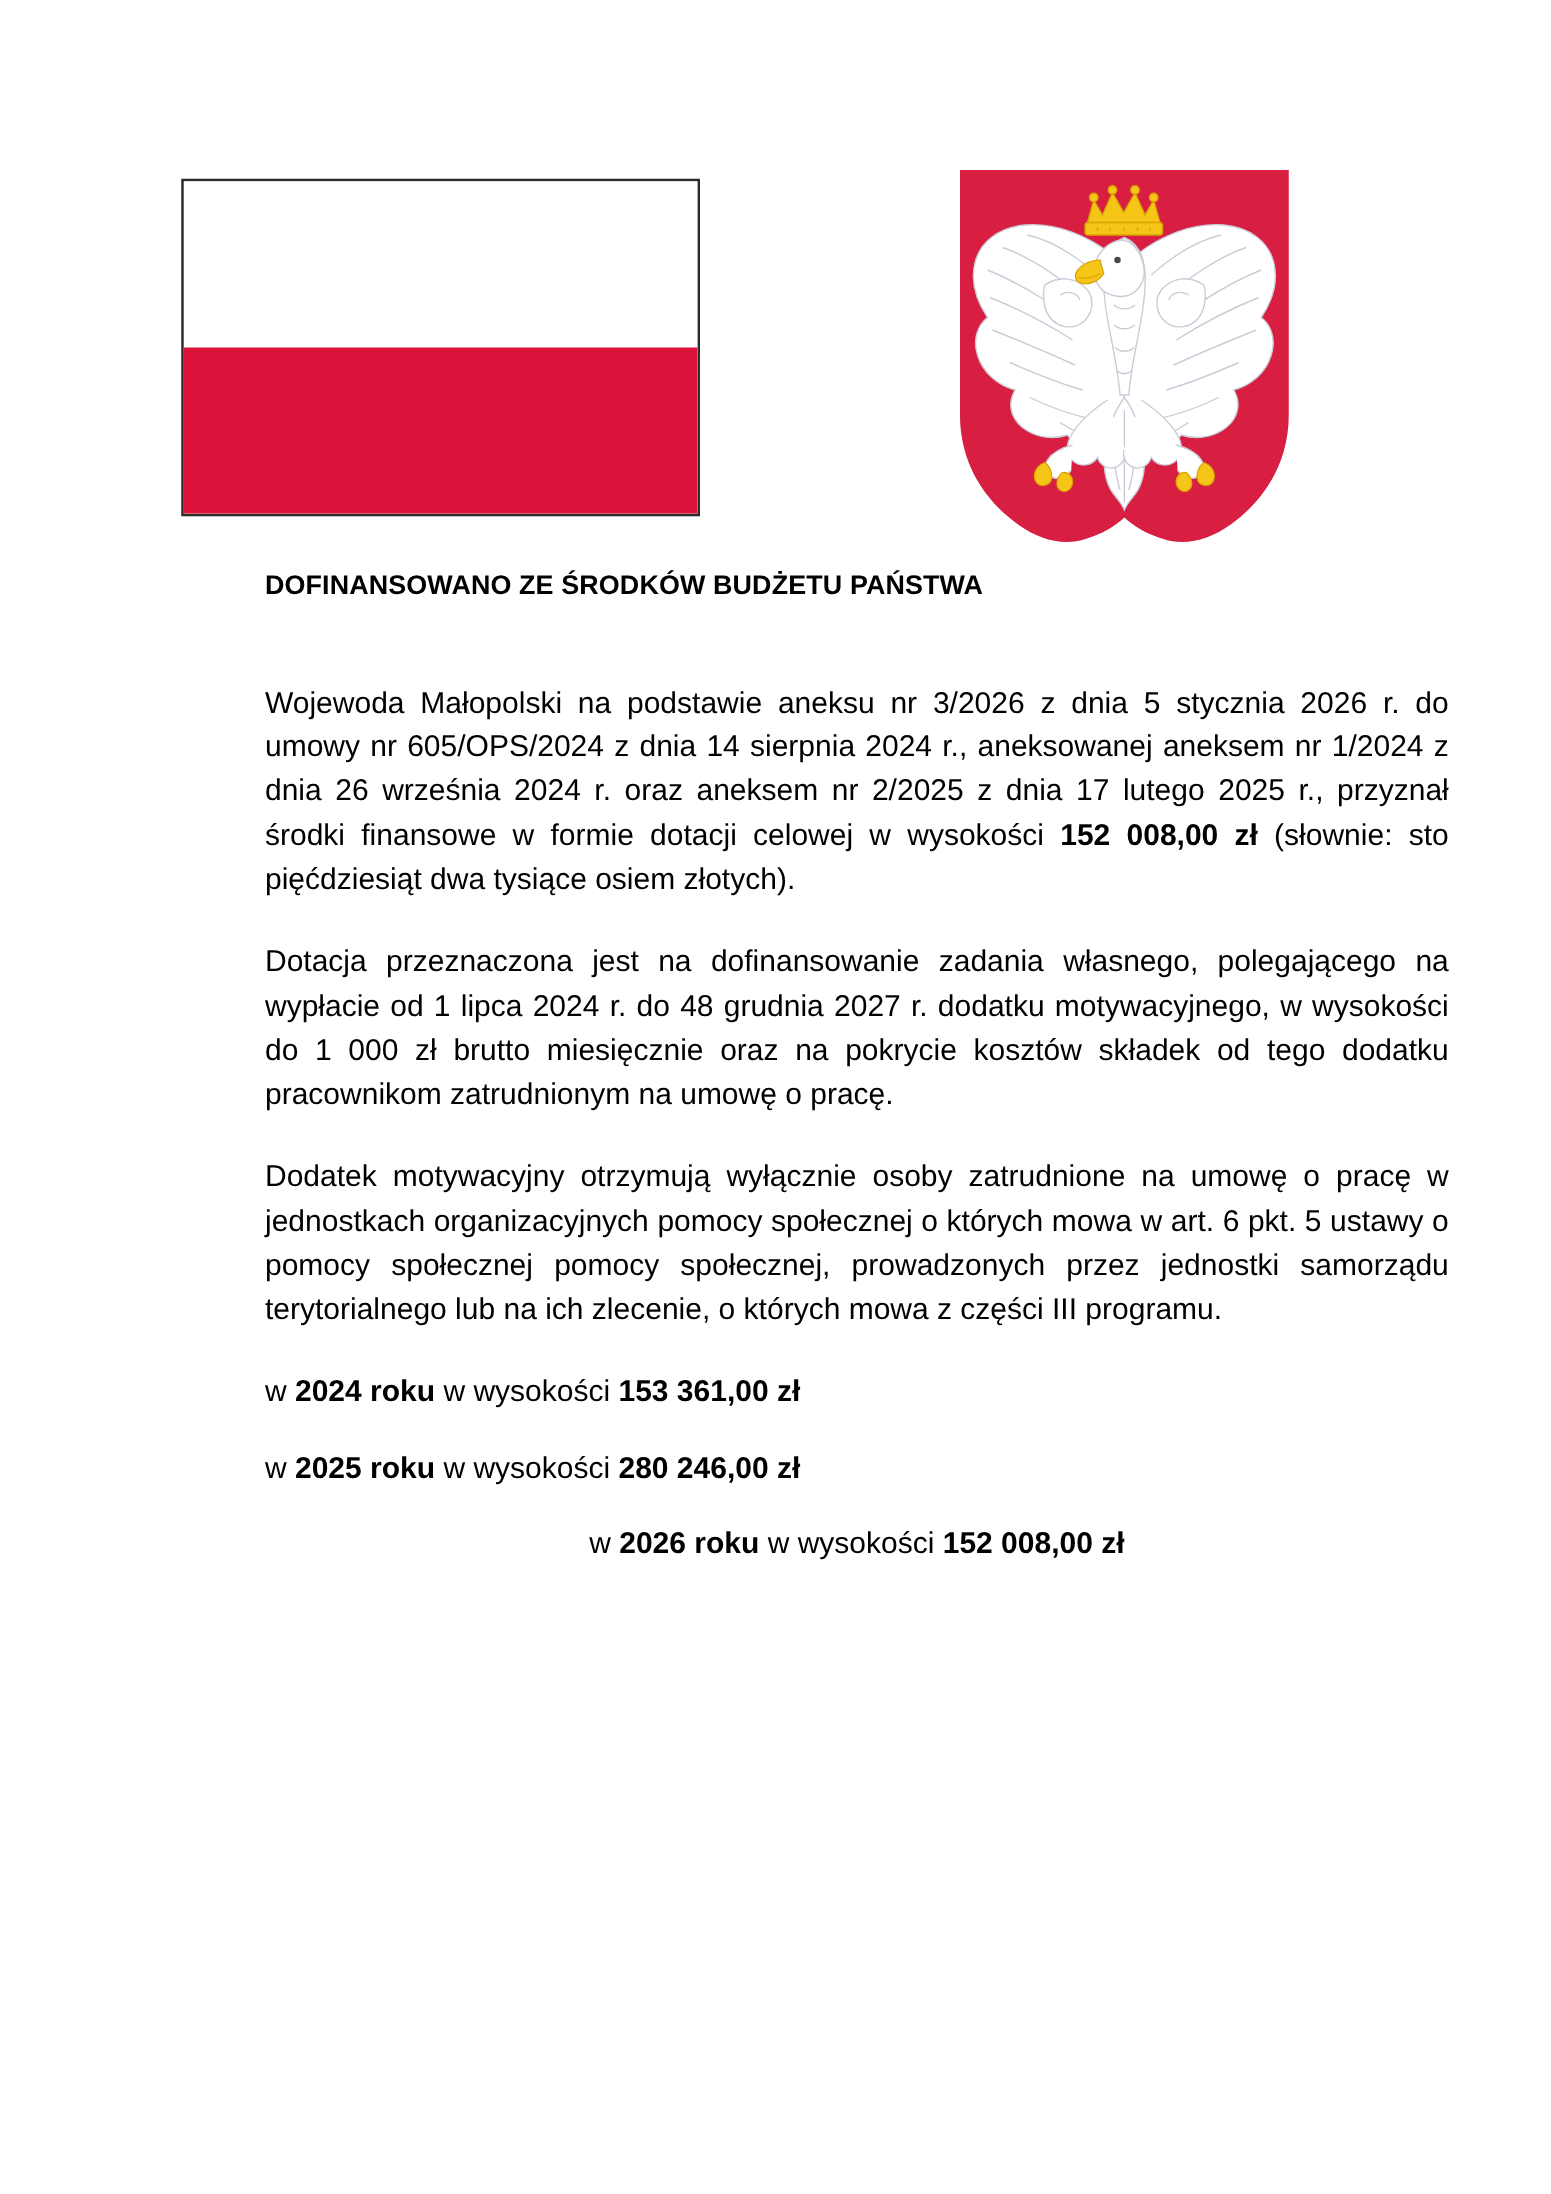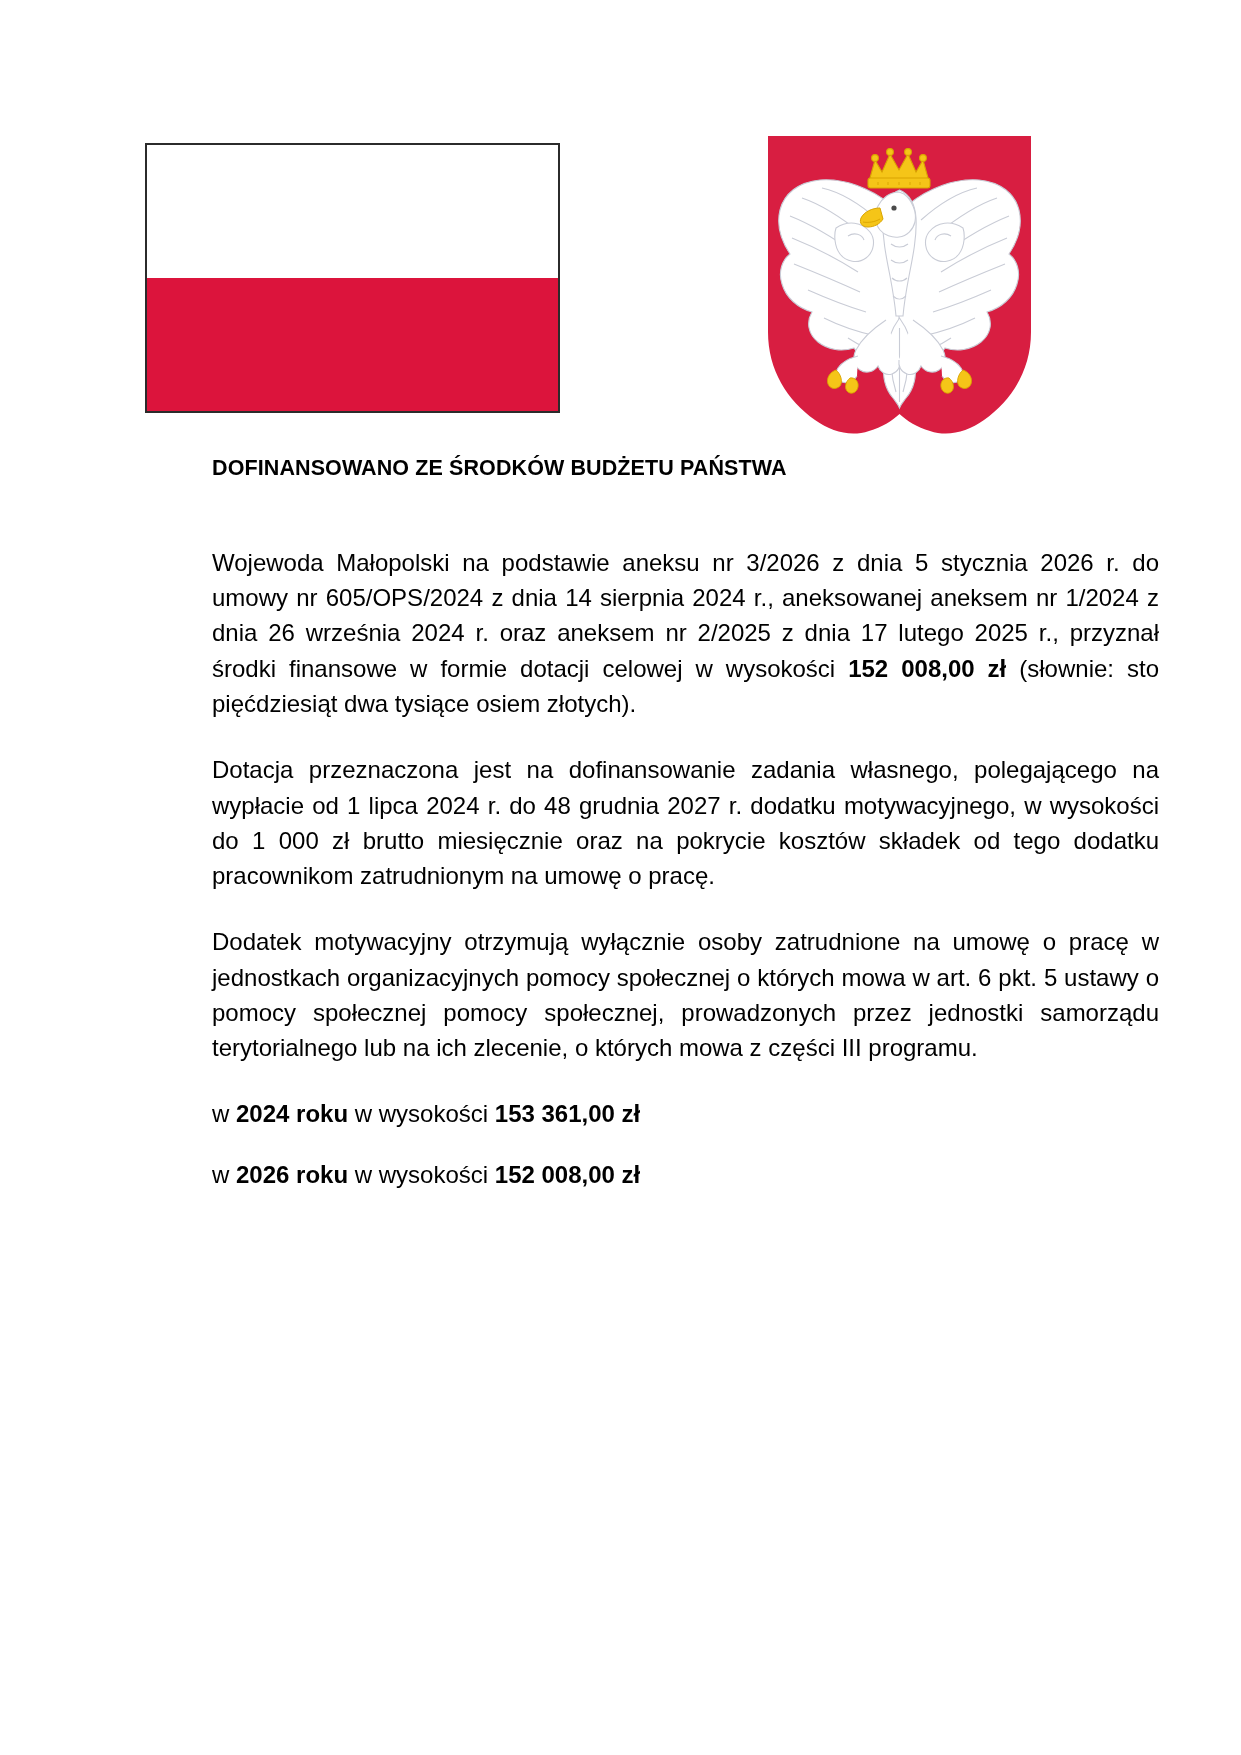--- a/index.html
+++ b/index.html
@@ -98,21 +98,21 @@
     font-size: 21px;
     line-height: 1.47;
     margin: 0 0 25px 0;
   }
 
   p.amount-line {
     font-size: 24px;
     line-height: 1.47;
     margin: 0 0 25px 0;
   }
-  p.amount-line:last-child { margin-bottom: 0; }
+  p.amount-line:last-child { margin-bottom: 0; text-align: center; }
 
   b, .b { font-weight: bold; }
   .nowrap { white-space: nowrap; }
 </style>
 </head>
 <body>
 
 <div class="emblem-row">
 
   <div class="flag">
@@ -255,16 +255,17 @@
 
   <p class="body-par last-of-block"><span>Wojewoda Małopolski na podstawie aneksu nr 3/2026 z dnia 5 stycznia 2026 r. do umowy nr 605/OPS/2024 z dnia 14 sierpnia 2024 r., aneksowanej aneksem nr 1/2024 z dnia 26 września 2024 r. oraz aneksem nr 2/2025 z dnia 17 lutego 2025 r., przyznał środki finansowe w formie dotacji celowej w wysokości </span><b class="nowrap">152 008,00 zł</b><span> (słownie: sto pięćdziesiąt dwa tysiące osiem złotych).</span></p>
 
   <p class="body-par last-of-block">Dotacja przeznaczona jest na dofinansowanie zadania własnego, polegającego na wypłacie od 1 lipca 2024 r. do 48 grudnia 2027 r. dodatku motywacyjnego, w wysokości do  1 000 zł brutto miesięcznie oraz na pokrycie kosztów składek od tego dodatku pracownikom zatrudnionym na umowę o pracę.</p>
 
   <p class="body-par last-of-block">Dodatek motywacyjny otrzymują wyłącznie osoby zatrudnione na umowę o pracę w jednostkach organizacyjnych pomocy społecznej o których mowa w art. 6 pkt. 5 ustawy o pomocy społecznej pomocy społecznej, prowadzonych przez jednostki samorządu terytorialnego lub na ich zlecenie, o których mowa z części III programu.</p>
 
 
   <p class="amount-line"><span>w </span><b>2024 roku</b><span> w wysokości </span><b class="nowrap">153 361,00 zł</b></p>
 
+  <p class="amount-line"><span>w </span><b>2025 roku</b><span> w wysokości </span><b class="nowrap">280 246,00 zł</b></p>
 
   <p class="amount-line"><span>w </span><b>2026 roku</b><span> w wysokości </span><b class="nowrap">152 008,00 zł</b></p>
 
 </div>
 
 </body></html>

